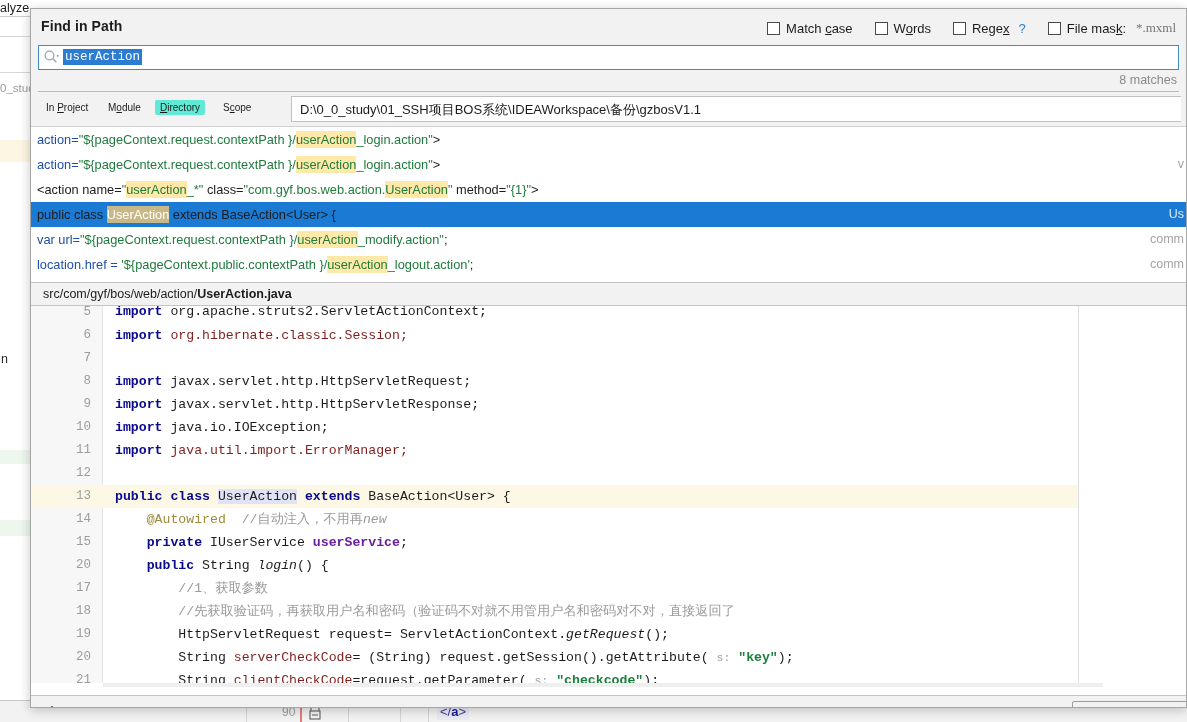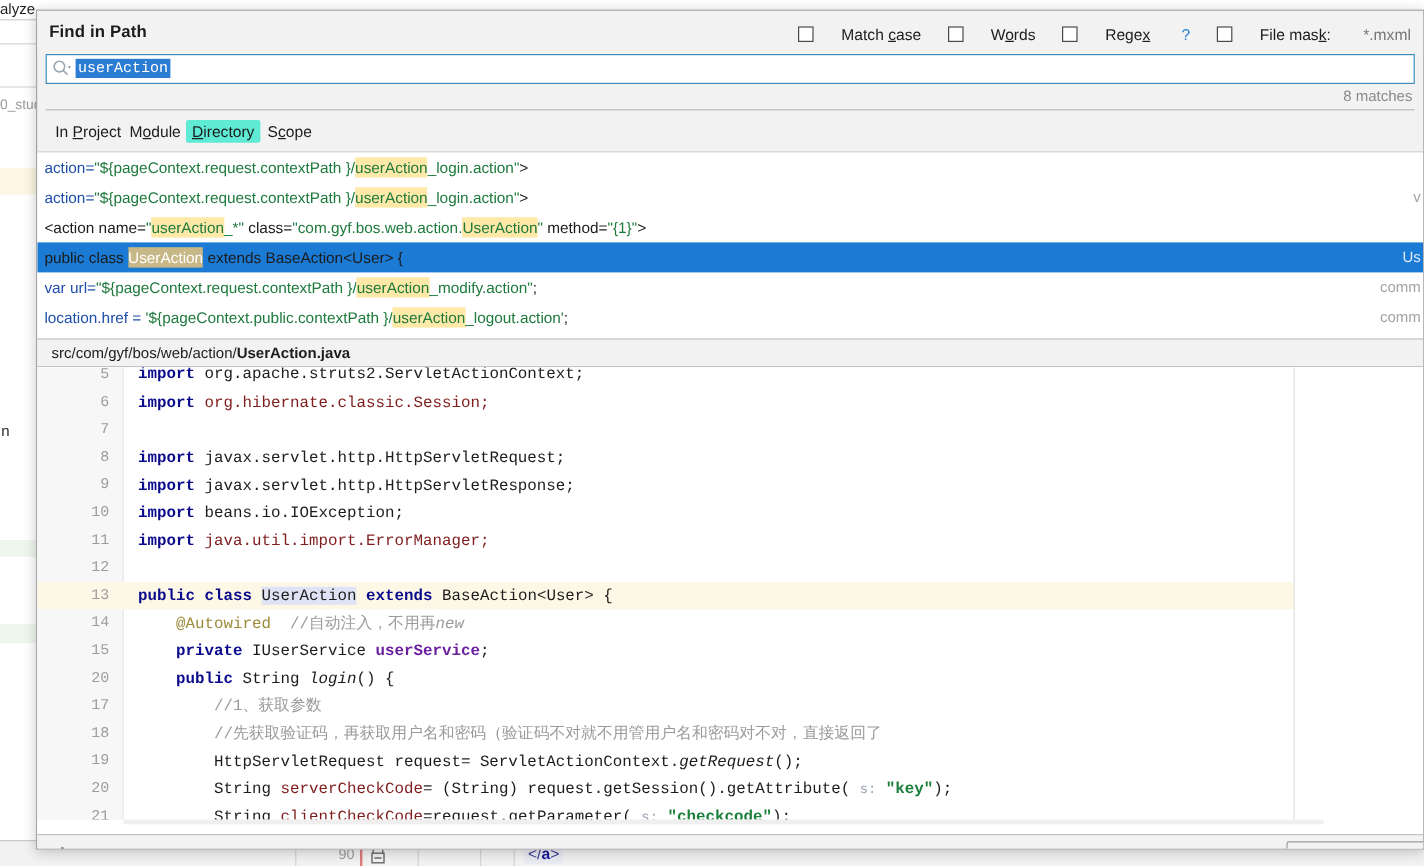--- a/index.html
+++ b/index.html
@@ -97,39 +97,39 @@
     position: absolute; left: 10px; top: 9px;
     font-size: 14px; font-weight: bold; color: #1c1c1c;
     letter-spacing: 0.1px;
   }
   #options-row {
     position: absolute; right: 0px; top: 10px;
     display: flex; align-items: center; gap: 0px;
     height: 18px;
   }
   .opt {
-    display: flex; align-items: center; gap: 23px;
+    display: flex; align-items: center; gap: 6px;
     margin-right: 22px;
     font-size: 13px; color: #1c1c1c; white-space: nowrap;
   }
   .opt:last-child { margin-right: 0px; }
   .cbox {
     width: 13px; height: 13px;
     border: 1px solid #4a4a4a;
     background: #ffffff;
     display: inline-block;
     flex: 0 0 auto;
   }
   .mn { text-decoration: underline; }
   .qmark { color: #2a7fd4; margin-left: 3px; font-size: 13px; }
   #file-mask-input {
     width: 54px; height: 18px;
     border: none; background: transparent;
     font-size: 13px; color: #7f1d1d;
-    font-family: Liberation Sans, sans-serif;
+    font-family: Liberation Serif, serif;
     padding: 0 0 0 4px; outline: none;
   }
 
   
   #search-row {
     position: relative;
     height: 25px;
     margin: 0 7px;
     background: #ffffff;
     border: 1px solid #3f8cbf;
@@ -156,21 +156,21 @@
     position: absolute; right: 2px; top: 3px;
     font-size: 12.5px; color: #8a8a8a;
   }
 
   
   #scope-row {
     position: relative; height: 28px; margin-top: 4px;
   }
   .scope-tab {
     position: absolute; top: 4px;
-    font-size: 13px; color: #1c1c1c;
+    font-size: 10px; color: #1c1c1c;
     padding: 2px 5px;
     white-space: nowrap;
   }
   .scope-tab.selected {
     background: #5eead4;
     border-radius: 2px;
   }
   #scope-path-field {
     position: absolute; left: 260px; top: 0px;
     width: 890px; height: 26px;
@@ -388,20 +388,23 @@
 
   <div id="matches-row">
     <span id="matches-count">8 matches</span>
   </div>
 
   <div id="scope-row">
     <div class="scope-tab" style="left:10px;"><span>In </span><span class="mn">P</span><span>roject</span></div>
     <div class="scope-tab" style="left:72px;"><span>M</span><span class="mn">o</span><span>dule</span></div>
     <div class="scope-tab selected" style="left:124px;"><span></span><span class="mn">D</span><span>irectory</span></div>
     <div class="scope-tab" style="left:187px;"><span>S</span><span class="mn">c</span><span>ope</span></div>
+    <div id="scope-path-field">
+      <span id="scope-path-text">D:\0_0_study\01_SSH项目BOS系统\IDEAWorkspace\备份\gzbosV1.1</span>
+    </div>
   </div>
 
   <div id="results-list">
       <div class="result-row"><span class="frag c-attr">action=</span><span class="frag c-str">"${pageContext.request.contextPath }/</span><span class="frag c-str hl">userAction</span><span class="frag c-str">_login.action"</span><span class="frag c-tag">&gt;</span></div>
       <div class="result-row"><span class="frag c-attr">action=</span><span class="frag c-str">"${pageContext.request.contextPath }/</span><span class="frag c-str hl">userAction</span><span class="frag c-str">_login.action"</span><span class="frag c-tag">&gt;</span><span class="row-file">v</span></div>
       <div class="result-row"><span class="frag c-plain">&lt;action name=</span><span class="frag c-str">"</span><span class="frag c-str hl">userAction</span><span class="frag c-str">_*"</span><span class="frag c-plain"> class=</span><span class="frag c-str">"com.gyf.bos.web.action.</span><span class="frag c-str hl">UserAction</span><span class="frag c-str">"</span><span class="frag c-plain"> method=</span><span class="frag c-str">"{1}"</span><span class="frag c-plain">&gt;</span></div>
       <div class="result-row selected"><span class="frag c-plain">public class </span><span class="frag c-plain hl">UserAction</span><span class="frag c-plain"> extends BaseAction&lt;User&gt; {</span><span class="row-file">Us</span></div>
       <div class="result-row"><span class="frag c-attr">var url=</span><span class="frag c-str">"${pageContext.request.contextPath }/</span><span class="frag c-str hl">userAction</span><span class="frag c-str">_modify.action"</span><span class="frag c-plain">;</span><span class="row-file">comm</span></div>
       <div class="result-row"><span class="frag c-attr">location.href = </span><span class="frag c-str">'${pageContext.public.contextPath }/</span><span class="frag c-str hl">userAction</span><span class="frag c-str">_logout.action'</span><span class="frag c-plain">;</span><span class="row-file">comm</span></div>
     </div>
@@ -411,21 +414,21 @@
   </div>
 
   <div id="code-preview">
     <div id="gutter"></div>
     <div id="code-lines">
         <div class="code-line" style="height: 18px; line-height: 12px; overflow: hidden;"><span class="ln">5</span><span class="code-text"><span class="k">import </span><span class="id">org.apache.struts2.ServletActionContext;</span></span></div>
         <div class="code-line"><span class="ln">6</span><span class="code-text"><span class="k">import </span><span class="dim">org.hibernate.classic.Session;</span></span></div>
         <div class="code-line"><span class="ln">7</span></div>
         <div class="code-line"><span class="ln">8</span><span class="code-text"><span class="k">import </span><span class="id">javax.servlet.http.HttpServletRequest;</span></span></div>
         <div class="code-line"><span class="ln">9</span><span class="code-text"><span class="k">import </span><span class="id">javax.servlet.http.HttpServletResponse;</span></span></div>
-        <div class="code-line"><span class="ln">10</span><span class="code-text"><span class="k">import </span><span class="id">beans.io.IOException;</span></span></div>
+        <div class="code-line"><span class="ln">10</span><span class="code-text"><span class="k">import </span><span class="id">java.io.IOException;</span></span></div>
         <div class="code-line"><span class="ln">11</span><span class="code-text"><span class="k">import </span><span class="dim">java.util.import.ErrorManager;</span></span></div>
         <div class="code-line"><span class="ln">12</span><span class="code-text"><span class="id"></span></span></div>
         <div class="code-line highlight-line"><span class="ln">13</span><span class="code-text"><span class="k">public class </span><span class="id sel-id">UserAction</span><span class="id"> </span><span class="k">extends </span><span class="id">BaseAction&lt;User&gt; {</span></span></div>
         <div class="code-line"><span class="ln">14</span><span class="code-text"><span class="id">    </span><span class="ann">@Autowired</span><span class="id">  </span><span class="cmt">//自动注入，不用再</span><span class="cmt" style="font-style: italic;">new</span></span></div>
         <div class="code-line"><span class="ln">15</span><span class="code-text"><span class="id">    </span><span class="k">private </span><span class="id">IUserService </span><span class="fld">userService</span><span class="id">;</span></span></div>
         <div class="code-line"><span class="ln">20</span><span class="code-text"><span class="id">    </span><span class="k">public </span><span class="id">String </span><span class="mth">login</span><span class="id">() {</span></span></div>
         <div class="code-line"><span class="ln">17</span><span class="code-text"><span class="id">        </span><span class="cmt">//1、获取参数</span></span></div>
         <div class="code-line"><span class="ln">18</span><span class="code-text"><span class="id">        </span><span class="cmt">//先获取验证码，再获取用户名和密码（验证码不对就不用管用户名和密码对不对，直接返回了</span></span></div>
         <div class="code-line"><span class="ln">19</span><span class="code-text"><span class="id">        </span><span class="id">HttpServletRequest request= ServletActionContext.</span><span class="mth">getRequest</span><span class="id">();</span></span></div>
         <div class="code-line"><span class="ln">20</span><span class="code-text"><span class="id">        </span><span class="id">String </span><span class="dim">serverCheckCode</span><span class="id">= (String) request.getSession().getAttribute( </span><span class="hint">s:</span><span class="id"> </span><span class="str">"key"</span><span class="id">);</span></span></div>

